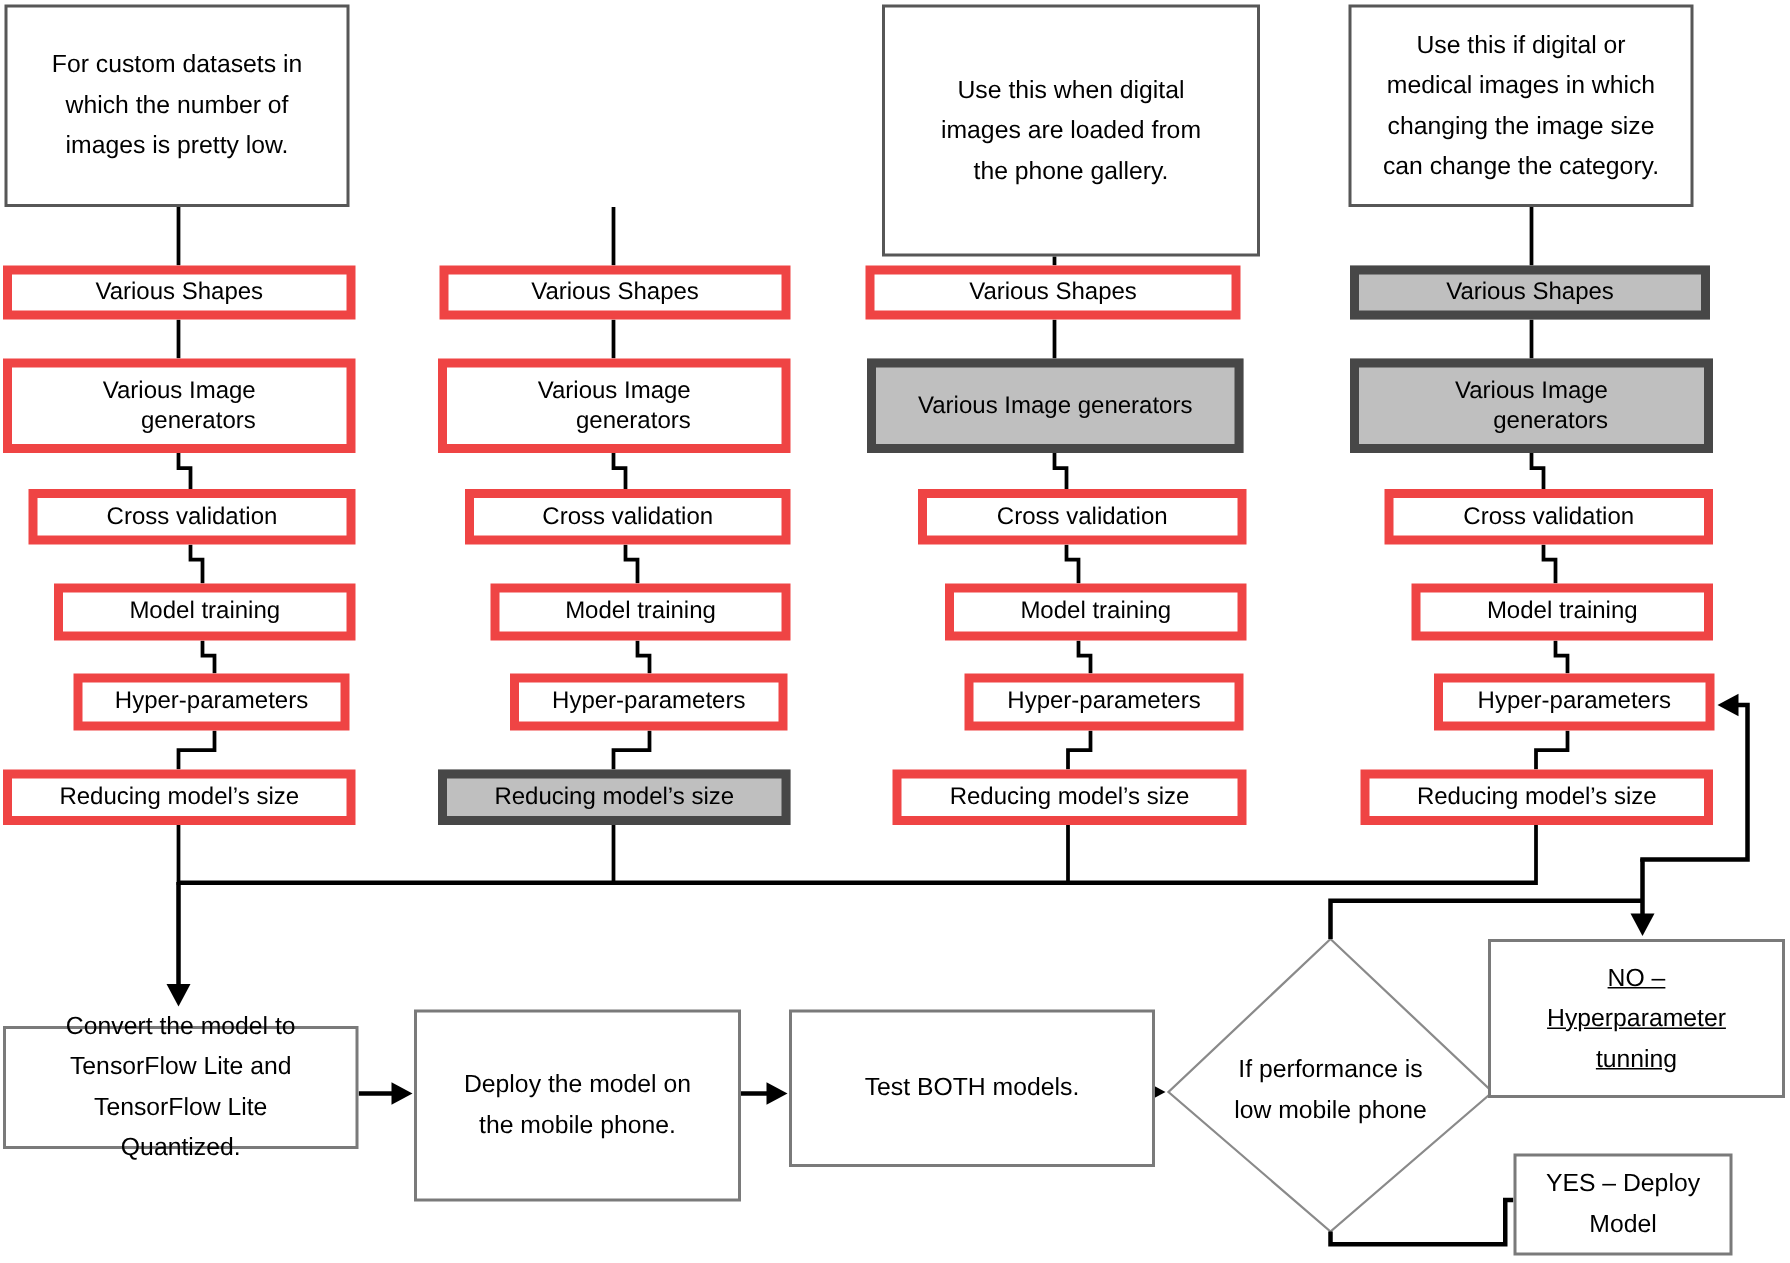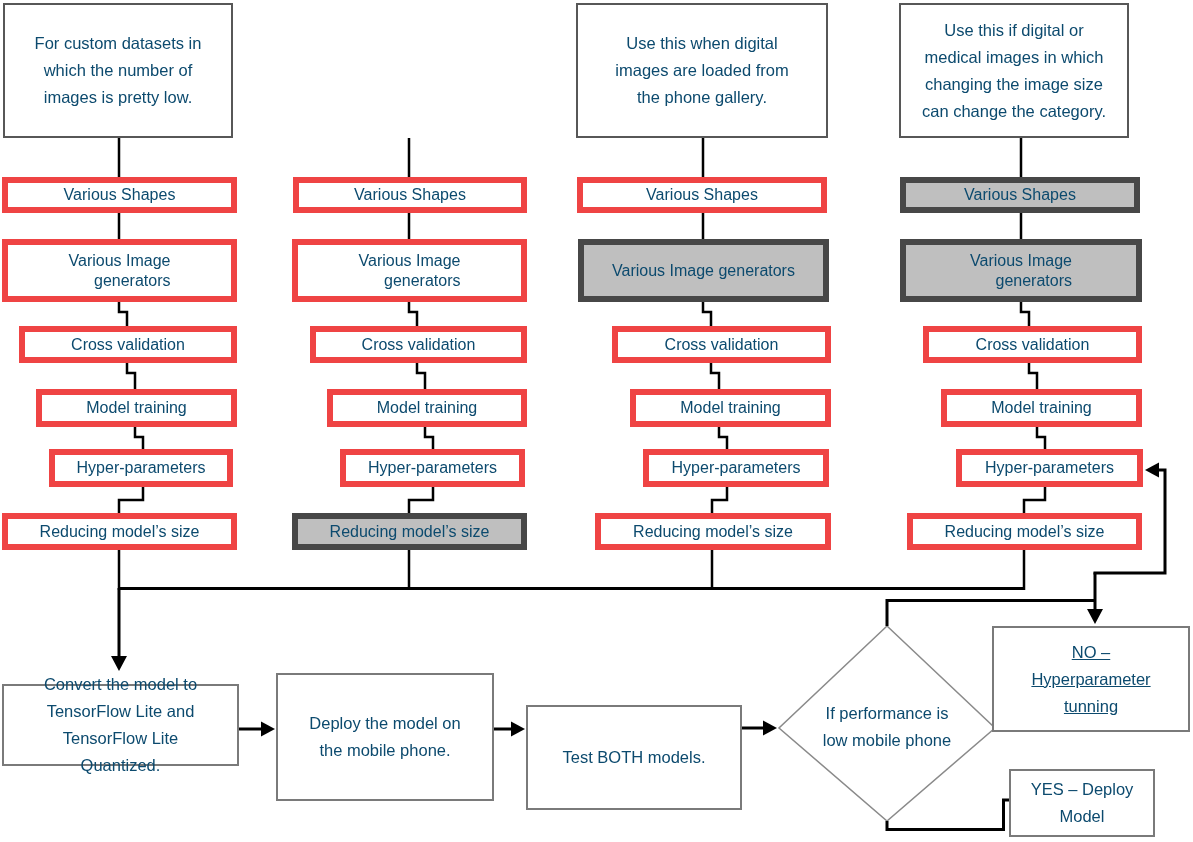--- a/index.html
+++ b/index.html
@@ -1,18 +1,18 @@
 <!DOCTYPE html>
 <html><head>
 <meta charset="utf-8">
 <style>
   html,body{margin:0;padding:0;background:#ffffff;}
   #canvas{
     position:relative;width:1193px;height:842px;background:#ffffff;
-    font-family:"Liberation Sans",sans-serif;color:#0c4a6e;overflow:hidden;
+    font-family:"Liberation Sans",sans-serif;color:#000000;overflow:hidden;
   }
   #wires{position:absolute;left:0;top:0;width:1193px;height:842px;}
   .box{
     position:absolute;box-sizing:border-box;background:#ffffff;
     display:flex;align-items:center;justify-content:center;
     text-align:center;white-space:pre-line;
   }
   .desc{border:2px solid #575757;font-size:16.5px;line-height:27px;}
   .step{border:6px solid #ef4444;font-size:16px;line-height:20px;text-align:right;}
   .shaded{background:#bfbfbf;border-color:#474747;}
@@ -69,21 +69,21 @@
   <div class="box step" style="left:2px;top:513px;width:235px;height:37px;">Reducing model’s size</div>
 
   <div class="box step" style="left:293px;top:177px;width:234px;height:36px;">Various Shapes</div>
   <div class="box step" style="left:292px;top:239px;width:235px;height:63px;">Various Image
 generators</div>
   <div class="box step" style="left:310px;top:326px;width:217px;height:37px;">Cross validation</div>
   <div class="box step" style="left:327px;top:389px;width:200px;height:38px;">Model training</div>
   <div class="box step" style="left:340px;top:449px;width:185px;height:38px;">Hyper-parameters</div>
   <div class="box step shaded" style="left:292px;top:513px;width:235px;height:37px;">Reducing model’s size</div>
 
-  <div class="box desc" style="left:576px;top:3px;width:252px;height:135px;">Use this when digital
+  <div class="box desc" style="left:588px;top:3px;width:252px;height:168px;">Use this when digital
 images are loaded from
 the phone gallery.</div>
   <div class="box step" style="left:577px;top:177px;width:250px;height:36px;">Various Shapes</div>
   <div class="box step shaded" style="left:578px;top:239px;width:251px;height:63px;">Various Image generators</div>
   <div class="box step" style="left:612px;top:326px;width:219px;height:37px;">Cross validation</div>
   <div class="box step" style="left:630px;top:389px;width:201px;height:38px;">Model training</div>
   <div class="box step" style="left:643px;top:449px;width:186px;height:38px;">Hyper-parameters</div>
   <div class="box step" style="left:595px;top:513px;width:236px;height:37px;">Reducing model’s size</div>
 
   <div class="box desc" style="left:899px;top:3px;width:230px;height:135px;">Use this if digital or
@@ -97,21 +97,21 @@
   <div class="box step" style="left:941px;top:389px;width:201px;height:38px;">Model training</div>
   <div class="box step" style="left:956px;top:449px;width:187px;height:38px;">Hyper-parameters</div>
   <div class="box step" style="left:907px;top:513px;width:235px;height:37px;">Reducing model’s size</div>
 
   <div class="box bottom" style="left:2px;top:684px;width:237px;height:82px;">Convert the model to
 TensorFlow Lite and
 TensorFlow Lite
 Quantized.</div>
   <div class="box bottom" style="left:276px;top:673px;width:218px;height:128px;">Deploy the model on
 the mobile phone.</div>
-  <div class="box bottom" style="left:526px;top:673px;width:216px;height:105px;margin-top:32px;">Test BOTH models.</div>
+  <div class="box bottom" style="left:526px;top:673px;width:244px;height:105px;">Test BOTH models.</div>
   <div class="diamond-label" style="left:792px;top:698px;width:190px;height:58px;">If performance is
 low mobile phone</div>
   <div class="box bottom" style="left:992px;top:626px;width:198px;height:106px;text-decoration:underline;">NO –
 Hyperparameter
 tunning</div>
   <div class="box bottom" style="left:1009px;top:769px;width:146px;height:68px;">YES – Deploy
 Model</div>
 
 </div>
 

